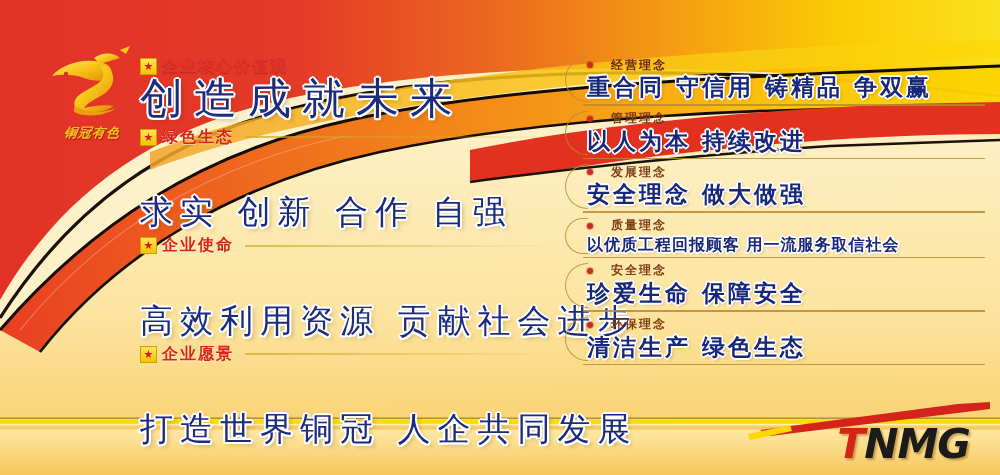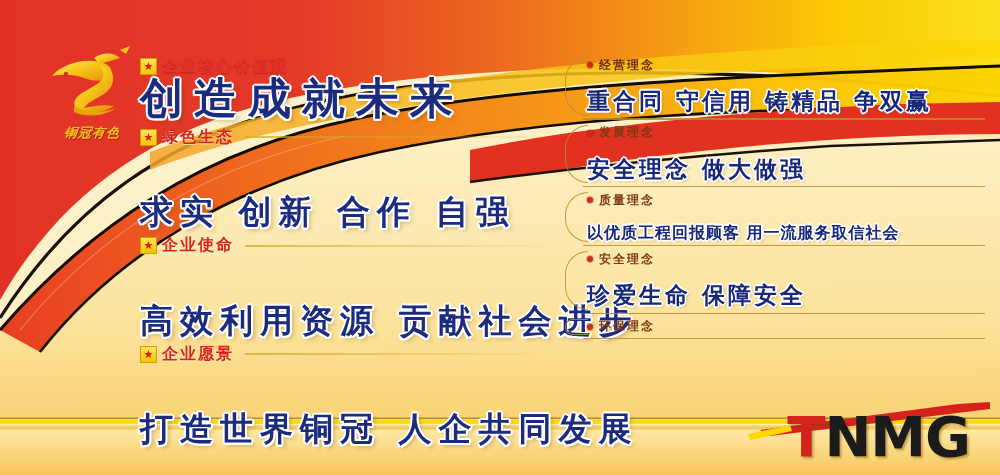--- a/index.html
+++ b/index.html
@@ -47,21 +47,21 @@
   }
   .kicker.on-red .kicker-text{color:#e8302a;text-shadow:0 1px 1px rgba(0,0,0,.25);}
   .kicker-rule{
     flex:1 1 auto;height:2px;margin-left:6px;
     background:linear-gradient(90deg,rgba(210,170,40,.75),rgba(210,170,40,0));
   }
 
   
   .slogan{
     font-family:"DejaVu Sans","Liberation Sans",sans-serif;
-    font-weight:bold;
+    font-weight:normal;
     color:#1b2b7d;
     letter-spacing:4px;
     white-space:nowrap;
     -webkit-text-stroke:0px;
     text-shadow:
        2px 0 0 #fff, -2px 0 0 #fff, 0 2px 0 #fff, 0 -2px 0 #fff,
        1.5px 1.5px 0 #fff, -1.5px 1.5px 0 #fff,
        1.5px -1.5px 0 #fff, -1.5px -1.5px 0 #fff,
        3px 3px 4px rgba(90,60,0,.35);
   }
@@ -78,34 +78,34 @@
     border-left:1.4px solid #b98b2f;
     border-top:1.4px solid #b98b2f;
     border-bottom:1.4px solid #b98b2f;
     border-radius:26px 0 0 26px;
     opacity:.85;
   }
   .card-underline{
     position:absolute;left:18px;right:0;bottom:0;height:1.4px;
     background:#b98b2f;opacity:.85;
   }
-  .card-kicker{display:flex;align-items:center;gap:6px;height:16px;}
+  .card-kicker{display:flex;align-items:center;gap:18px;height:16px;}
   .dot{
     width:6px;height:6px;border-radius:50%;
     background:#cf2a1e;flex:0 0 6px;
     box-shadow:0 0 0 1px rgba(120,20,10,.25);
   }
   .card-kicker-text{
     font-size:12px;font-weight:bold;letter-spacing:2px;color:#7d3a14;
     white-space:nowrap;
   }
   .card.on-red .card-kicker-text{color:#6d2a10;}
   .card-body{
     font-size:23px;font-weight:bold;color:#17277a;
-    letter-spacing:3px;white-space:nowrap;line-height:1.2;margin-top:15px;
+    letter-spacing:3px;white-space:nowrap;line-height:1.2;margin-top:1px;
     text-shadow:
       1.6px 0 0 #fff,-1.6px 0 0 #fff,0 1.6px 0 #fff,0 -1.6px 0 #fff,
       1.2px 1.2px 0 #fff,-1.2px 1.2px 0 #fff,1.2px -1.2px 0 #fff,-1.2px -1.2px 0 #fff,
       2px 2px 3px rgba(90,60,0,.3);
   }
   .card-body.small{font-size:16px;letter-spacing:1px;}
 
   
   .emblem{position:absolute;left:44px;top:46px;width:96px;height:104px;z-index:9;}
   .emblem-mark{width:96px;height:76px;}
@@ -115,22 +115,22 @@
     font-style:italic;letter-spacing:1px;
     text-shadow:1px 1px 1px rgba(120,10,0,.6);
     transform:skewX(-8deg);
   }
 
   
   .tnmg{position:absolute;right:22px;bottom:6px;z-index:9;height:60px;width:240px;}
   .tnmg-text{
     position:absolute;right:8px;bottom:4px;
     font-family:"DejaVu Sans","Liberation Sans",sans-serif;
-    font-weight:bold;
-    font-size:56px;letter-spacing:-1px;line-height:1;
+    font-weight:bold;font-style:italic;
+    font-size:41px;letter-spacing:-1px;line-height:1;
     color:#1b1b1b;
     text-shadow:2px 2px 2px rgba(120,70,0,.4);
   }
   .tnmg-text .t{color:#d4231b;}
 </style>
 </head>
 <body>
 
 <div id="banner">
 
@@ -296,20 +296,29 @@
     <div class="card on-red">
       <span class="card-bracket"></span>
       <div class="card-kicker">
         <span class="dot"></span>
         <span class="card-kicker-text">经营理念</span>
       </div>
       <div class="card-body">重合同  守信用  铸精品  争双赢</div>
       <span class="card-underline"></span>
     </div>
 
+    <div class="card">
+      <span class="card-bracket"></span>
+      <div class="card-kicker">
+        <span class="dot"></span>
+        <span class="card-kicker-text">管理理念</span>
+      </div>
+      <div class="card-body">以人为本   持续改进</div>
+      <span class="card-underline"></span>
+    </div>
 
     <div class="card">
       <span class="card-bracket"></span>
       <div class="card-kicker">
         <span class="dot"></span>
         <span class="card-kicker-text">发展理念</span>
       </div>
       <div class="card-body">安全理念   做大做强</div>
       <span class="card-underline"></span>
     </div>
@@ -333,20 +342,21 @@
       <div class="card-body">珍爱生命   保障安全</div>
       <span class="card-underline"></span>
     </div>
 
     <div class="card">
       <span class="card-bracket"></span>
       <div class="card-kicker">
         <span class="dot"></span>
         <span class="card-kicker-text">环保理念</span>
       </div>
+      <div class="card-body">清洁生产   绿色生态</div>
       <span class="card-underline"></span>
     </div>
 
   </div>
 
   <div class="tnmg">
     <div class="tnmg-text">
       <span class="t">T</span><span>NMG</span>
     </div>
   </div>

